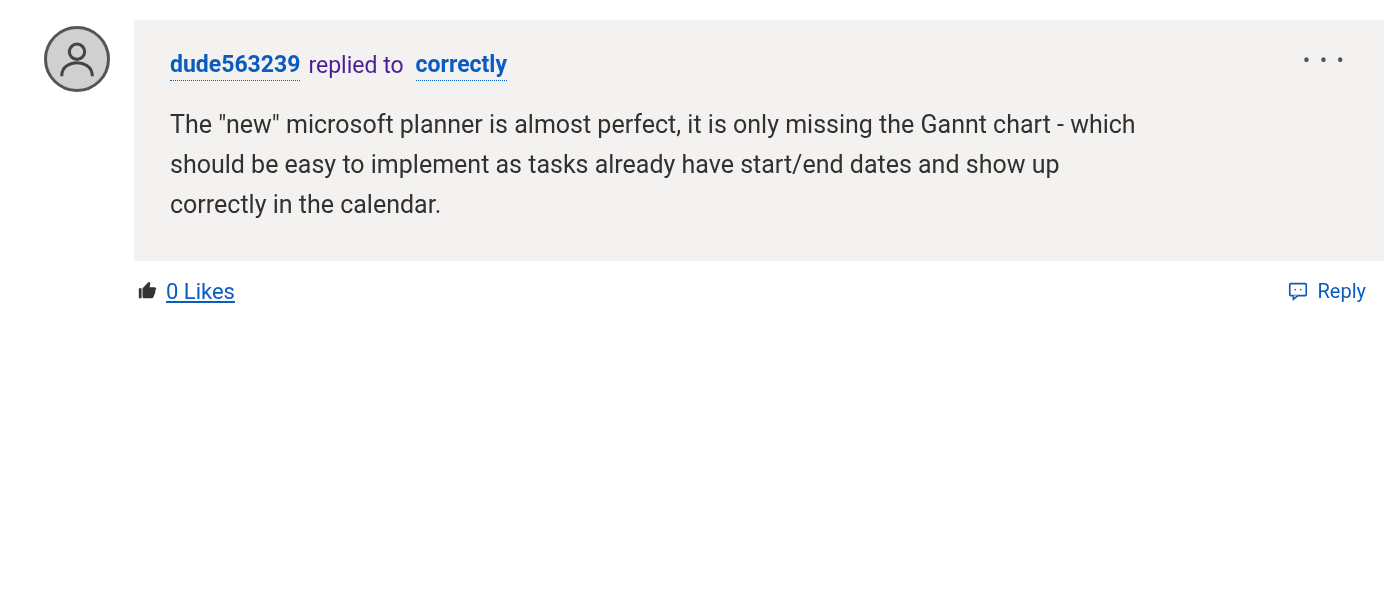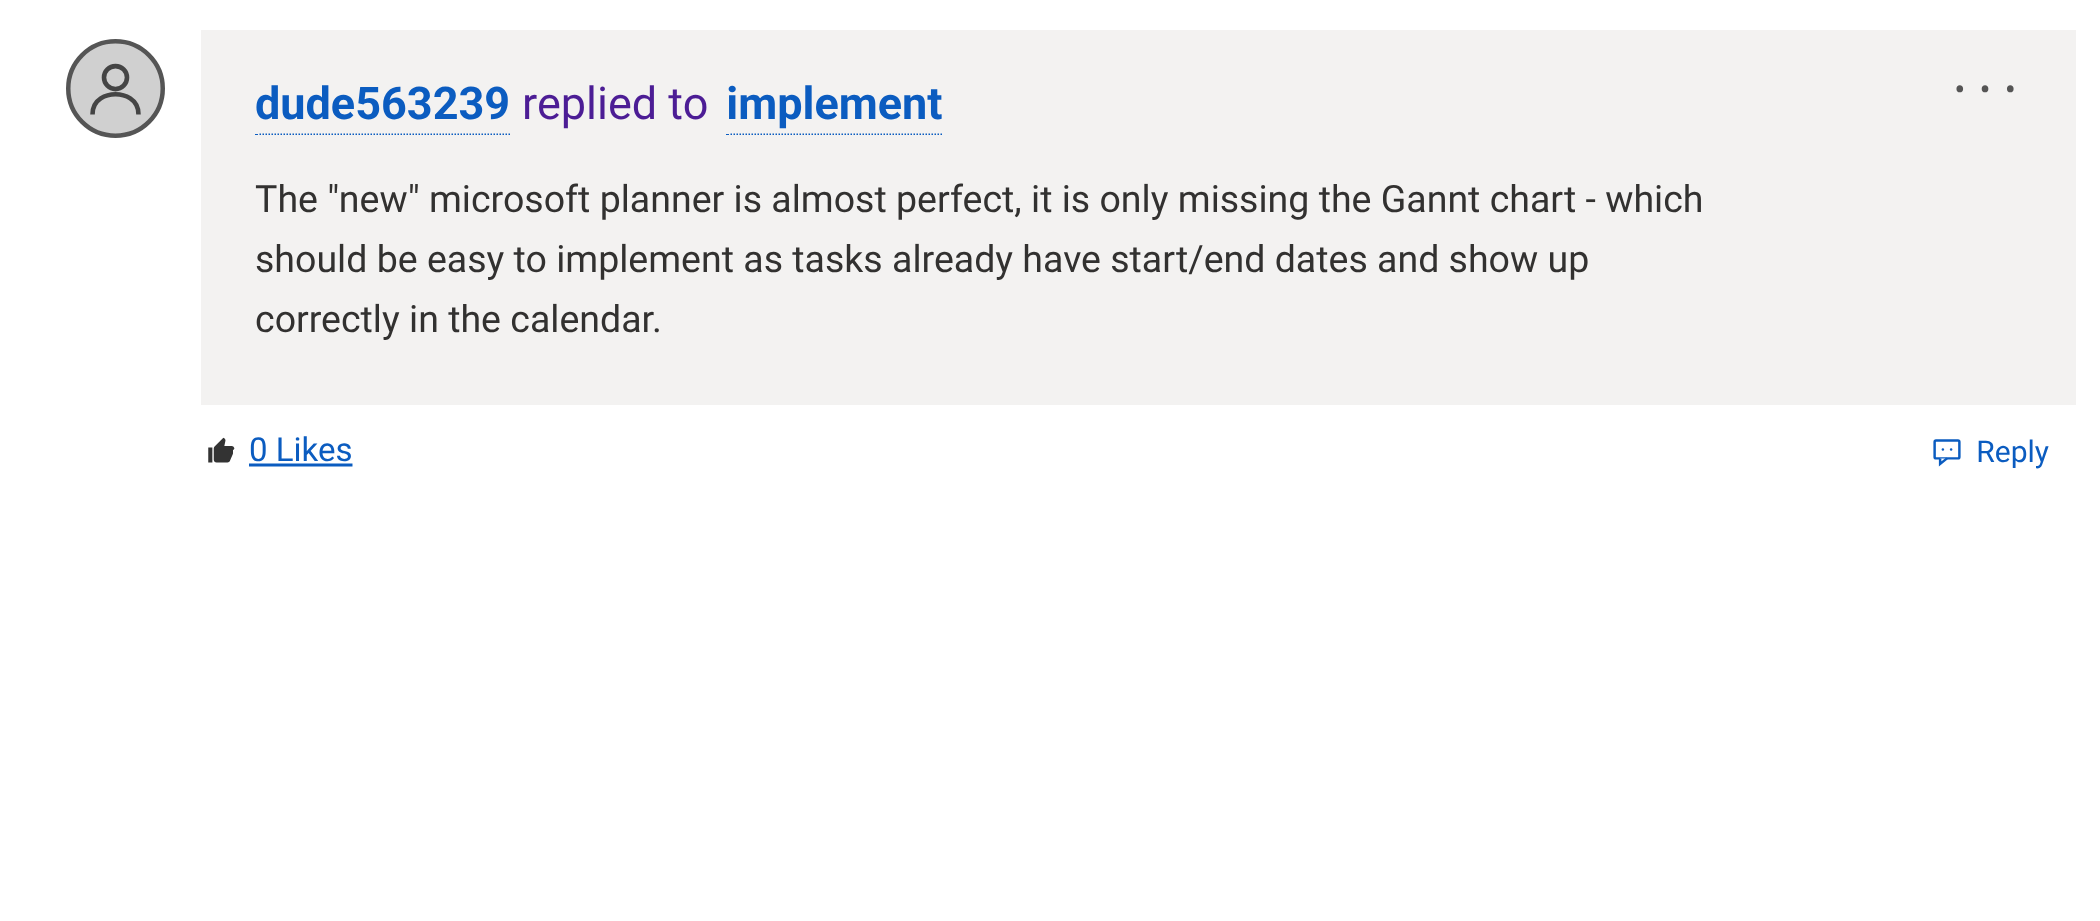--- a/index.html
+++ b/index.html
@@ -44,21 +44,22 @@
       flex: 1;
       min-width: 0;
     }
     .comment-body {
       background: #f3f2f1;
       padding: 30px 36px 36px 36px;
       position: relative;
     }
     .comment-header {
       display: flex;
-      font-size: 30px;
+      align-items: center;
+      font-size: 23px;
       line-height: 1.3;
     }
     .author-link {
       color: #0b5cc0;
       font-weight: 700;
       text-decoration: none;
       border-bottom: 1px dotted #0b5cc0;
       margin-right: 8px;
     }
     .replied-text {
@@ -169,21 +170,21 @@
 
     <div class="comment-body">
 
       <div class="more-menu">
         <span>•  •  •</span>
       </div>
 
       <div class="comment-header">
         <a class="author-link">dude563239</a>
         <span class="replied-text">replied to</span>
-        <a class="author-link">implement</a>
+        <a class="author-link">correctly</a>
       </div>
 
 
       <div class="comment-text">
         <p>The "new" microsoft planner is almost perfect, it is only missing the Gannt chart - which should be easy to implement as tasks already have start/end dates and show up correctly in the calendar.</p>
       </div>
 
     </div>
 
     <div class="comment-footer">

